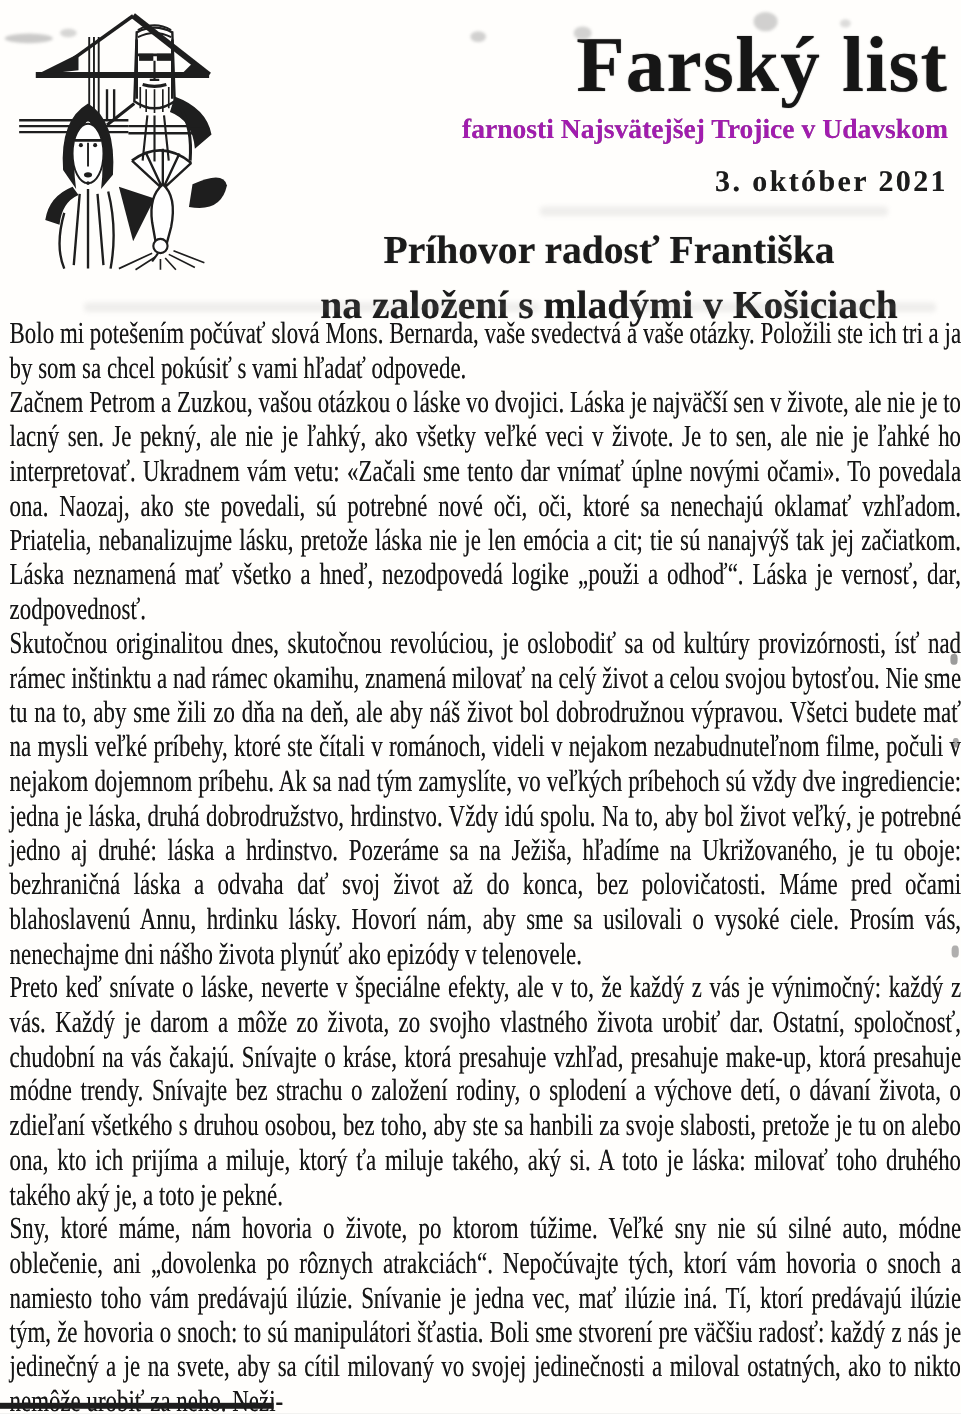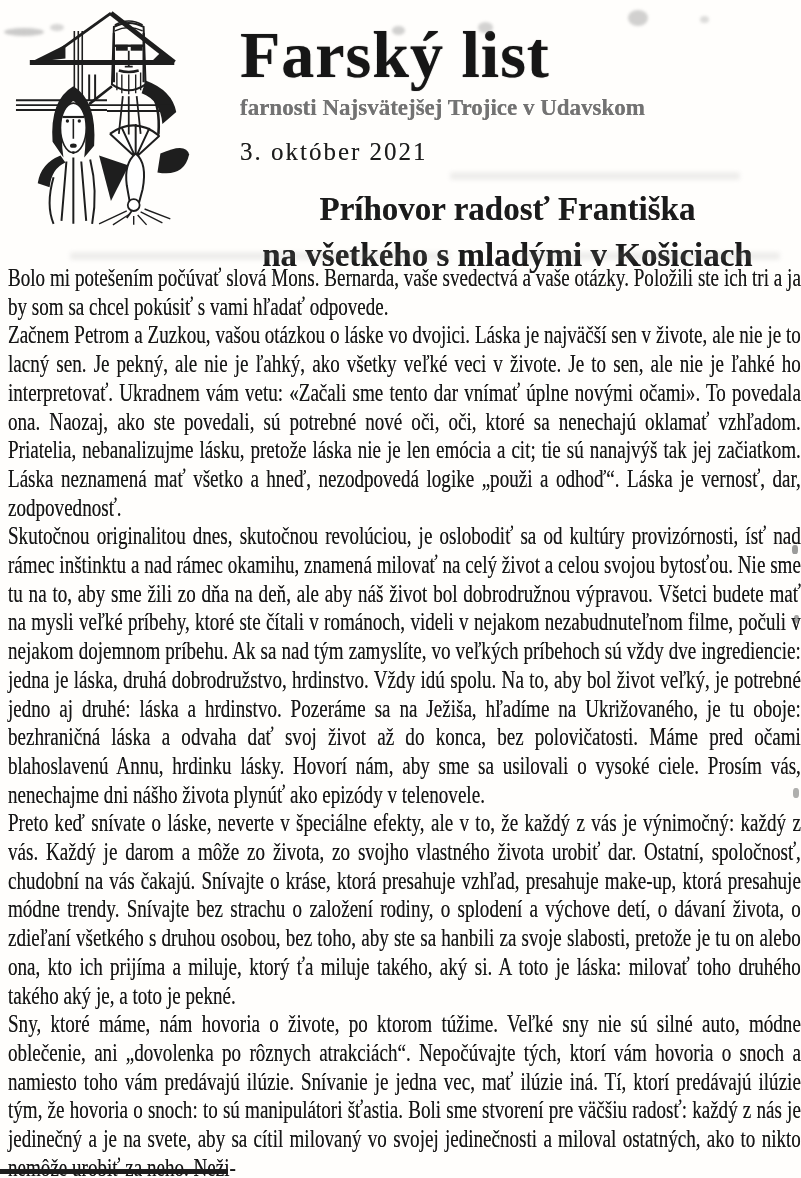--- a/index.html
+++ b/index.html
@@ -7,32 +7,32 @@
     position:relative;
     width:801px;height:1178px;
     margin:0 auto;
     background:#fffefc;
     overflow:hidden;
     font-family:"Liberation Serif","DejaVu Serif",serif;
     color:#181818;
   }
   
   .artwork{position:absolute;left:12px;top:6px;width:188px;height:220px;}
-  .masthead{position:absolute;left:240px;top:18px;width:550px;text-align:left;}
+  .masthead{position:absolute;left:240px;top:18px;width:550px;text-align:right;}
   .title{
     margin:0;font-size:66px;line-height:74px;font-weight:700;
     letter-spacing:1px;color:#161616;
     text-shadow:0 0 1px rgba(20,20,20,.55);
   }
   .subtitle{
     margin-top:2px;font-size:23px;line-height:27px;font-weight:700;
-    color:#737373;text-shadow:0 0 .5px rgba(20,20,20,.5);
+    color:#a21caf;text-shadow:0 0 .5px rgba(20,20,20,.5);
   }
   .date{
-    margin-top:17px;font-size:25px;font-weight:400;letter-spacing:2px;
+    margin-top:17px;font-size:25px;font-weight:700;letter-spacing:2px;
     color:#1c1c1c;text-shadow:0 0 .5px rgba(20,20,20,.45);
   }
   
   .heading{
     position:absolute;left:205px;top:186px;width:605px;margin:0;
     text-align:center;font-size:33px;line-height:46px;font-weight:700;
     color:#1b1b1b;text-shadow:0 0 .6px rgba(20,20,20,.5);
   }
   
   .bodytext{
@@ -112,21 +112,21 @@
   </div>
 
   <header class="masthead">
     <h1 class="title">Farský list</h1>
     <div class="subtitle">farnosti Najsvätejšej Trojice v Udavskom</div>
     <div class="date">3. október 2021</div>
   </header>
 
   <h2 class="heading">
     <span>Príhovor radosť Františka</span><br>
-    <span>na všetkého s mladými v Košiciach</span>
+    <span>na založení s mladými v Košiciach</span>
   </h2>
 
   <main class="bodytext">
       <p>Bolo mi potešením počúvať slová Mons. Bernarda, vaše svedectvá a vaše otázky. Položili ste ich tri a ja by som sa chcel pokúsiť s vami hľadať odpovede.</p>
       <p>Začnem Petrom a Zuzkou, vašou otázkou o láske vo dvojici. Láska je najväčší sen v živote, ale nie je to lacný sen. Je pekný, ale nie je ľahký, ako všetky veľké veci v živote. Je to sen, ale nie je ľahké ho interpretovať. Ukradnem vám vetu: «Začali sme tento dar vnímať úplne novými očami». To povedala ona. Naozaj, ako ste povedali, sú potrebné nové oči, oči, ktoré sa nenechajú oklamať vzhľadom. Priatelia, nebanalizujme lásku, pretože láska nie je len emócia a cit; tie sú nanajvýš tak jej začiatkom. Láska neznamená mať všetko a hneď, nezodpovedá logike „použi a odhoď“. Láska je vernosť, dar, zodpovednosť.</p>
       <p>Skutočnou originalitou dnes, skutočnou revolúciou, je oslobodiť sa od kultúry provizórnosti, ísť nad rámec inštinktu a nad rámec okamihu, znamená milovať na celý život a celou svojou bytosťou. Nie sme tu na to, aby sme žili zo dňa na deň, ale aby náš život bol dobrodružnou výpravou. Všetci budete mať na mysli veľké príbehy, ktoré ste čítali v románoch, videli v nejakom nezabudnuteľnom filme, počuli v nejakom dojemnom príbehu. Ak sa nad tým zamyslíte, vo veľkých príbehoch sú vždy dve ingrediencie: jedna je láska, druhá dobrodružstvo, hrdinstvo. Vždy idú spolu. Na to, aby bol život veľký, je potrebné jedno aj druhé: láska a hrdinstvo. Pozeráme sa na Ježiša, hľadíme na Ukrižovaného, je tu oboje: bezhraničná láska a odvaha dať svoj život až do konca, bez polovičatosti. Máme pred očami blahoslavenú Annu, hrdinku lásky. Hovorí nám, aby sme sa usilovali o vysoké ciele. Prosím vás, nenechajme dni nášho života plynúť ako epizódy v telenovele.</p>
       <p>Preto keď snívate o láske, neverte v špeciálne efekty, ale v to, že každý z vás je výnimočný: každý z vás. Každý je darom a môže zo života, zo svojho vlastného života urobiť dar. Ostatní, spoločnosť, chudobní na vás čakajú. Snívajte o kráse, ktorá presahuje vzhľad, presahuje make-up, ktorá presahuje módne trendy. Snívajte bez strachu o založení rodiny, o splodení a výchove detí, o dávaní života, o zdieľaní všetkého s druhou osobou, bez toho, aby ste sa hanbili za svoje slabosti, pretože je tu on alebo ona, kto ich prijíma a miluje, ktorý ťa miluje takého, aký si. A toto je láska: milovať toho druhého takého aký je, a toto je pekné.</p>
       <p>Sny, ktoré máme, nám hovoria o živote, po ktorom túžime. Veľké sny nie sú silné auto, módne oblečenie, ani „dovolenka po rôznych atrakciách“. Nepočúvajte tých, ktorí vám hovoria o snoch a namiesto toho vám predávajú ilúzie. Snívanie je jedna vec, mať ilúzie iná. Tí, ktorí predávajú ilúzie tým, že hovoria o snoch: to sú manipulátori šťastia. Boli sme stvorení pre väčšiu radosť: každý z nás je jedinečný a je na svete, aby sa cítil milovaný vo svojej jedinečnosti a miloval ostatných, ako to nikto nemôže urobiť za neho. Neži-</p>
     </main>
 

